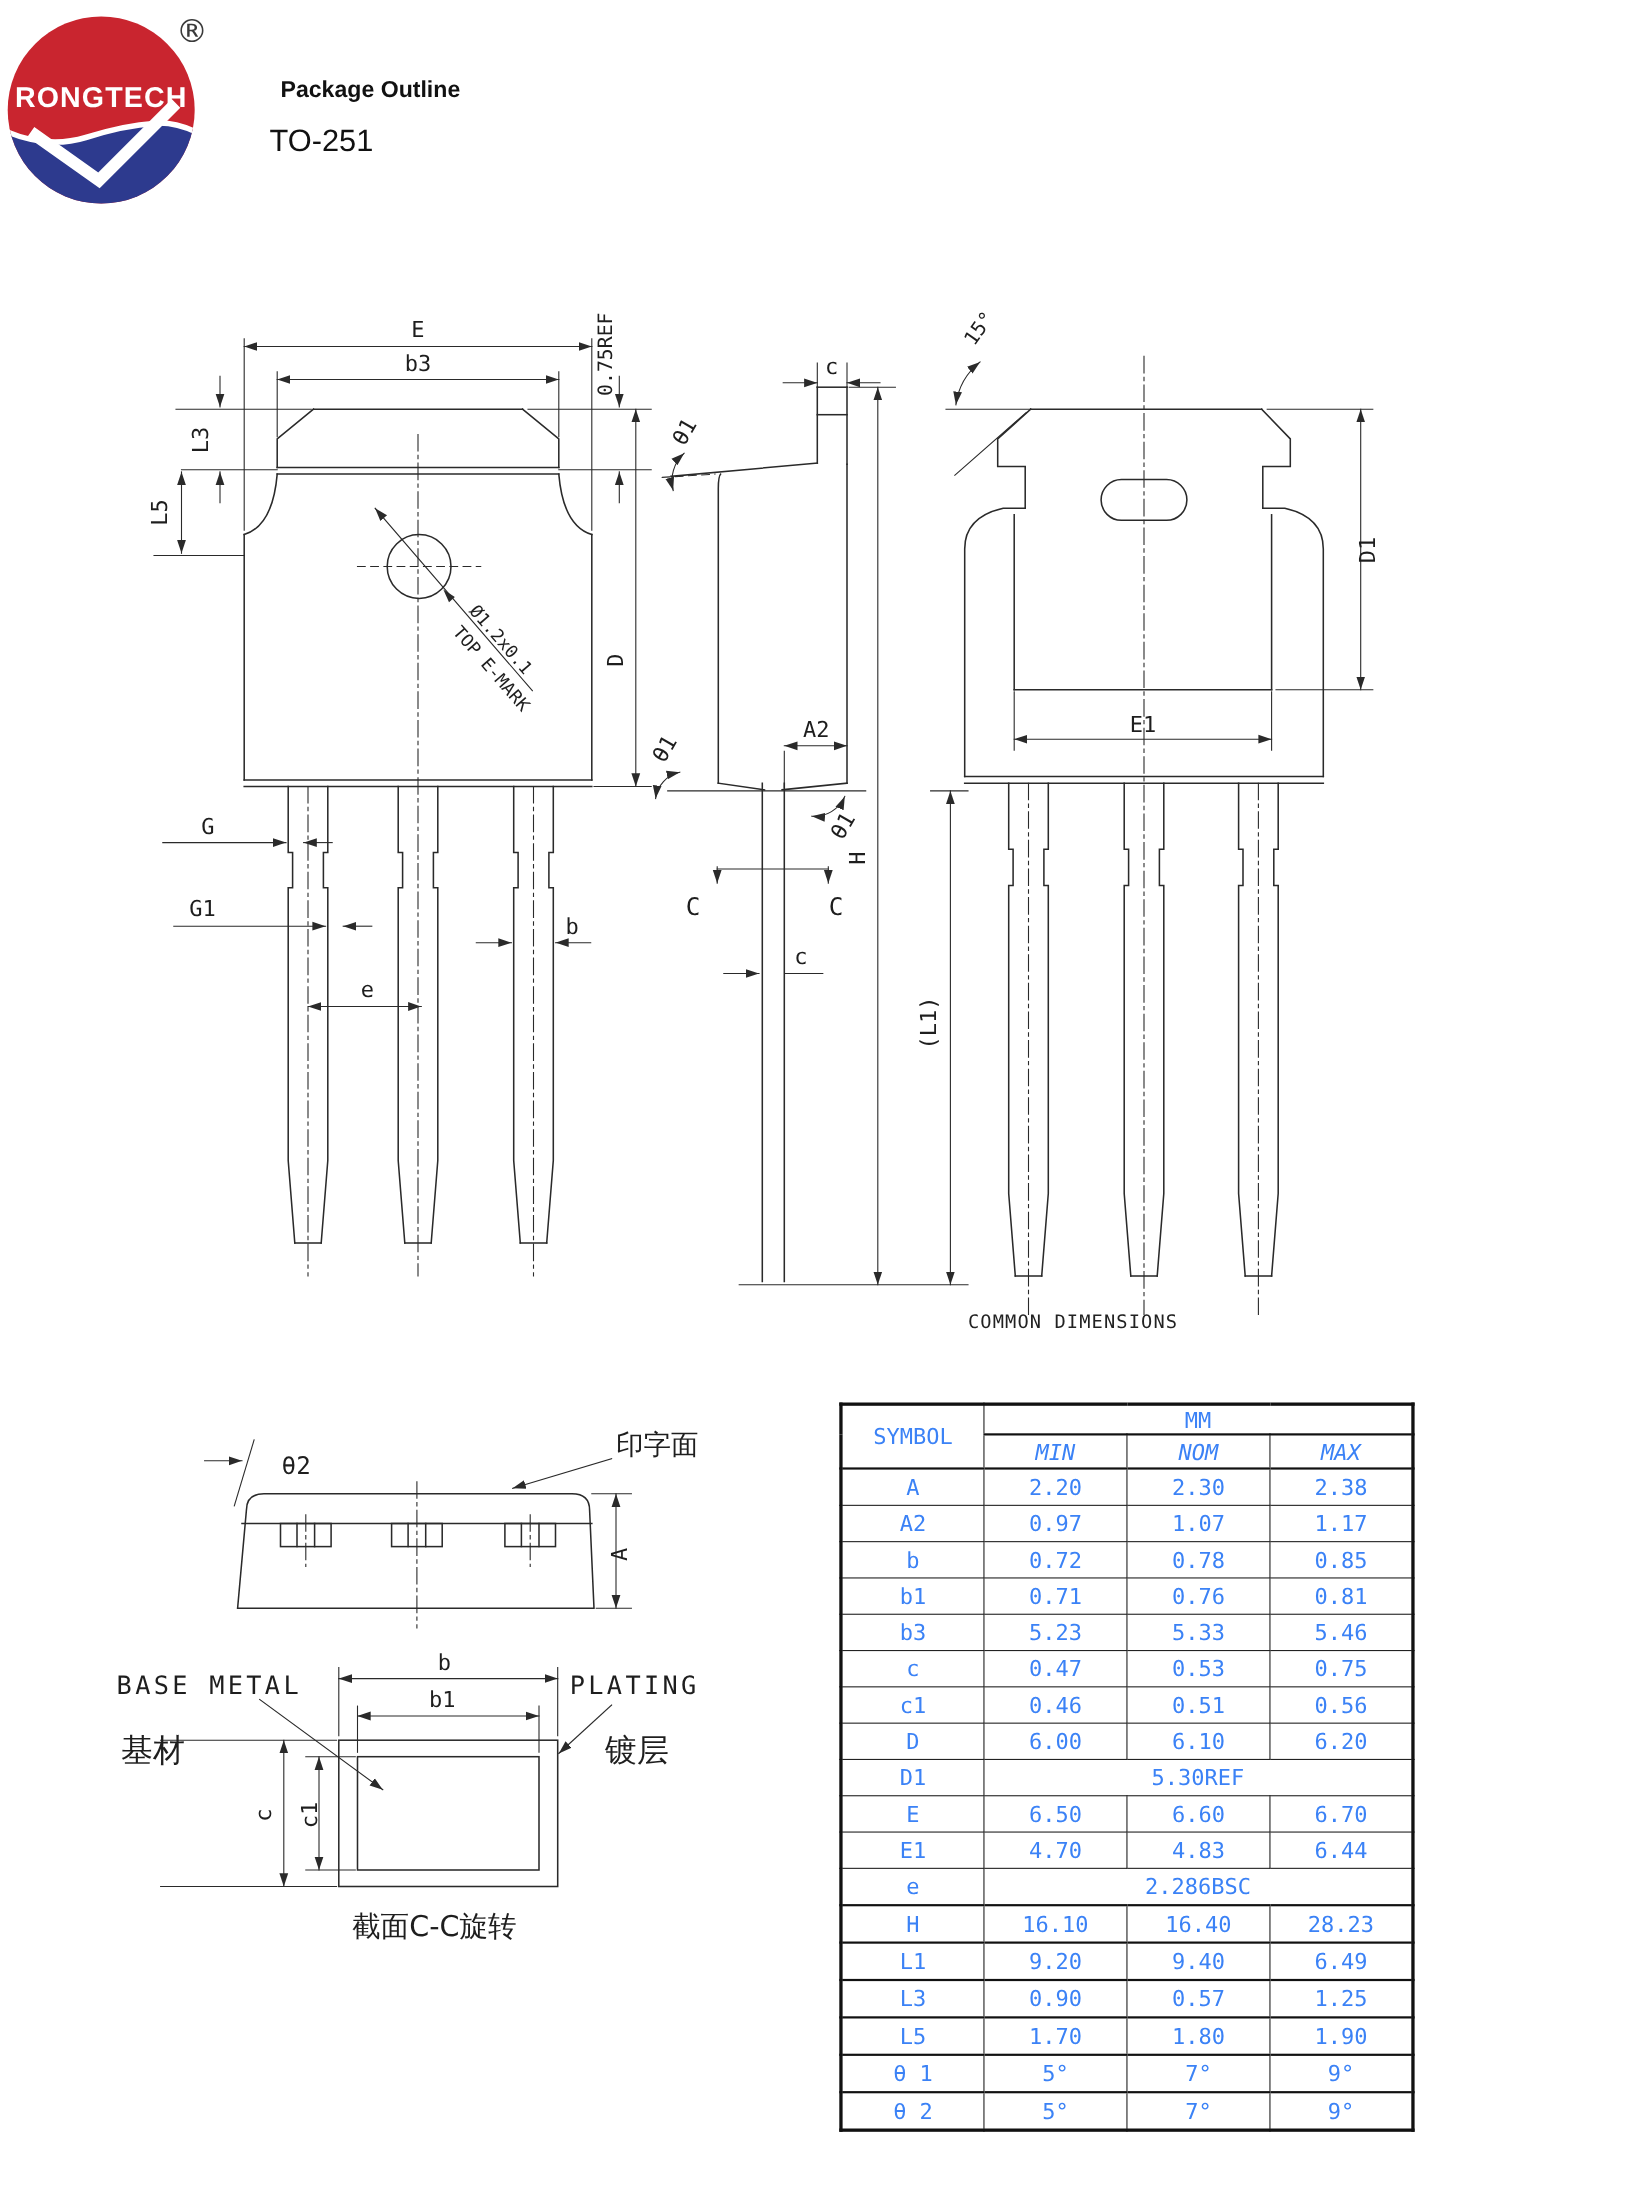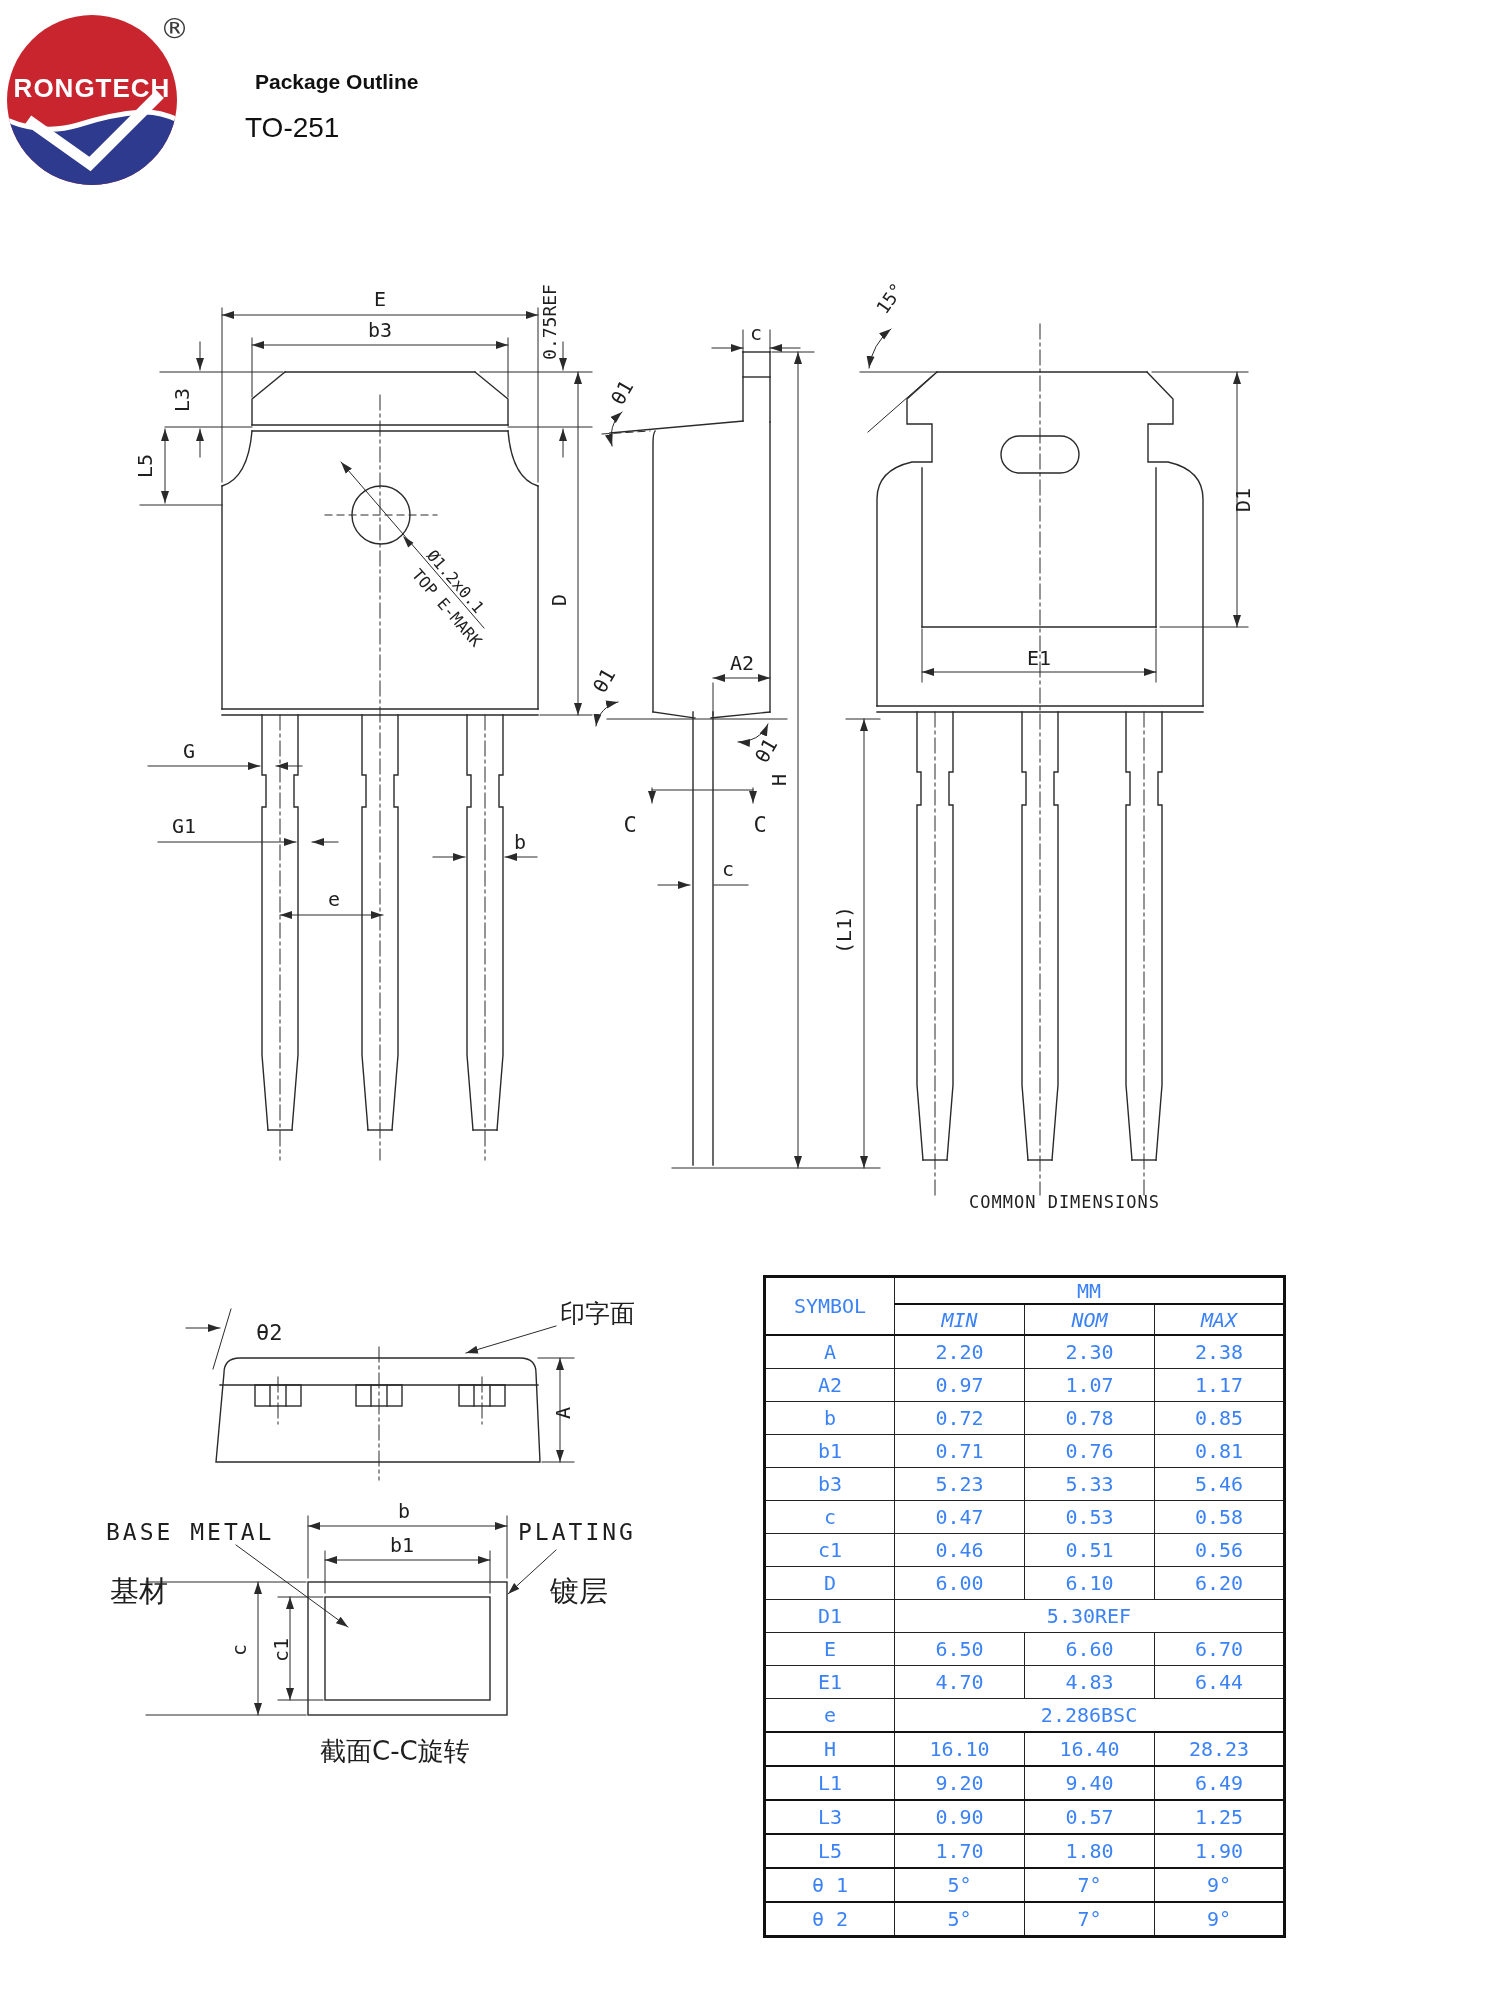--- a/index.html
+++ b/index.html
@@ -1,21 +1,21 @@
 <!DOCTYPE html>
 <html><head>
 <meta charset="utf-8">
 <style>
   html,body{margin:0;padding:0;}
   body{width:1500px;height:2000px;background:#ffffff;position:relative;
        font-family:"Liberation Sans",sans-serif;color:#111;overflow:hidden;}
   .abs{position:absolute;}
   .title{left:255px;top:70px;font-size:21px;font-weight:bold;letter-spacing:0px;}
   .subtitle{left:245px;top:112px;font-size:28px;font-weight:400;}
-  .commondim{left:880px;top:1192px;width:280px;text-align:right;
+  .commondim{left:880px;top:1192px;width:280px;text-align:left;
              font:17px "DejaVu Sans Mono",monospace;letter-spacing:1px;color:#222;}
   
   .s{stroke:#2a2a2a;stroke-width:1.4;fill:none;stroke-linecap:square;}
   .thin{stroke-width:1;}
   .dd{stroke-dasharray:15 4 3 4;}
   .dsh{stroke-dasharray:7 5;}
   .t20{font:20px "DejaVu Sans Mono",monospace;fill:#1e1e1e;}
   .t18{font:18px "DejaVu Sans Mono",monospace;fill:#1e1e1e;}
   .t16{font:16px "DejaVu Sans Mono",monospace;fill:#1e1e1e;}
   .t22{font:22px "DejaVu Sans Mono",monospace;fill:#1e1e1e;}
@@ -361,21 +361,21 @@
       <tr>
         <td>b3</td>
         <td>5.23</td>
         <td>5.33</td>
         <td>5.46</td>
       </tr>
       <tr>
         <td>c</td>
         <td>0.47</td>
         <td>0.53</td>
-        <td>0.58</td>
+        <td>0.75</td>
       </tr>
       <tr>
         <td>c1</td>
         <td>0.46</td>
         <td>0.51</td>
         <td>0.56</td>
       </tr>
       <tr>
         <td>D</td>
         <td>6.00</td>

